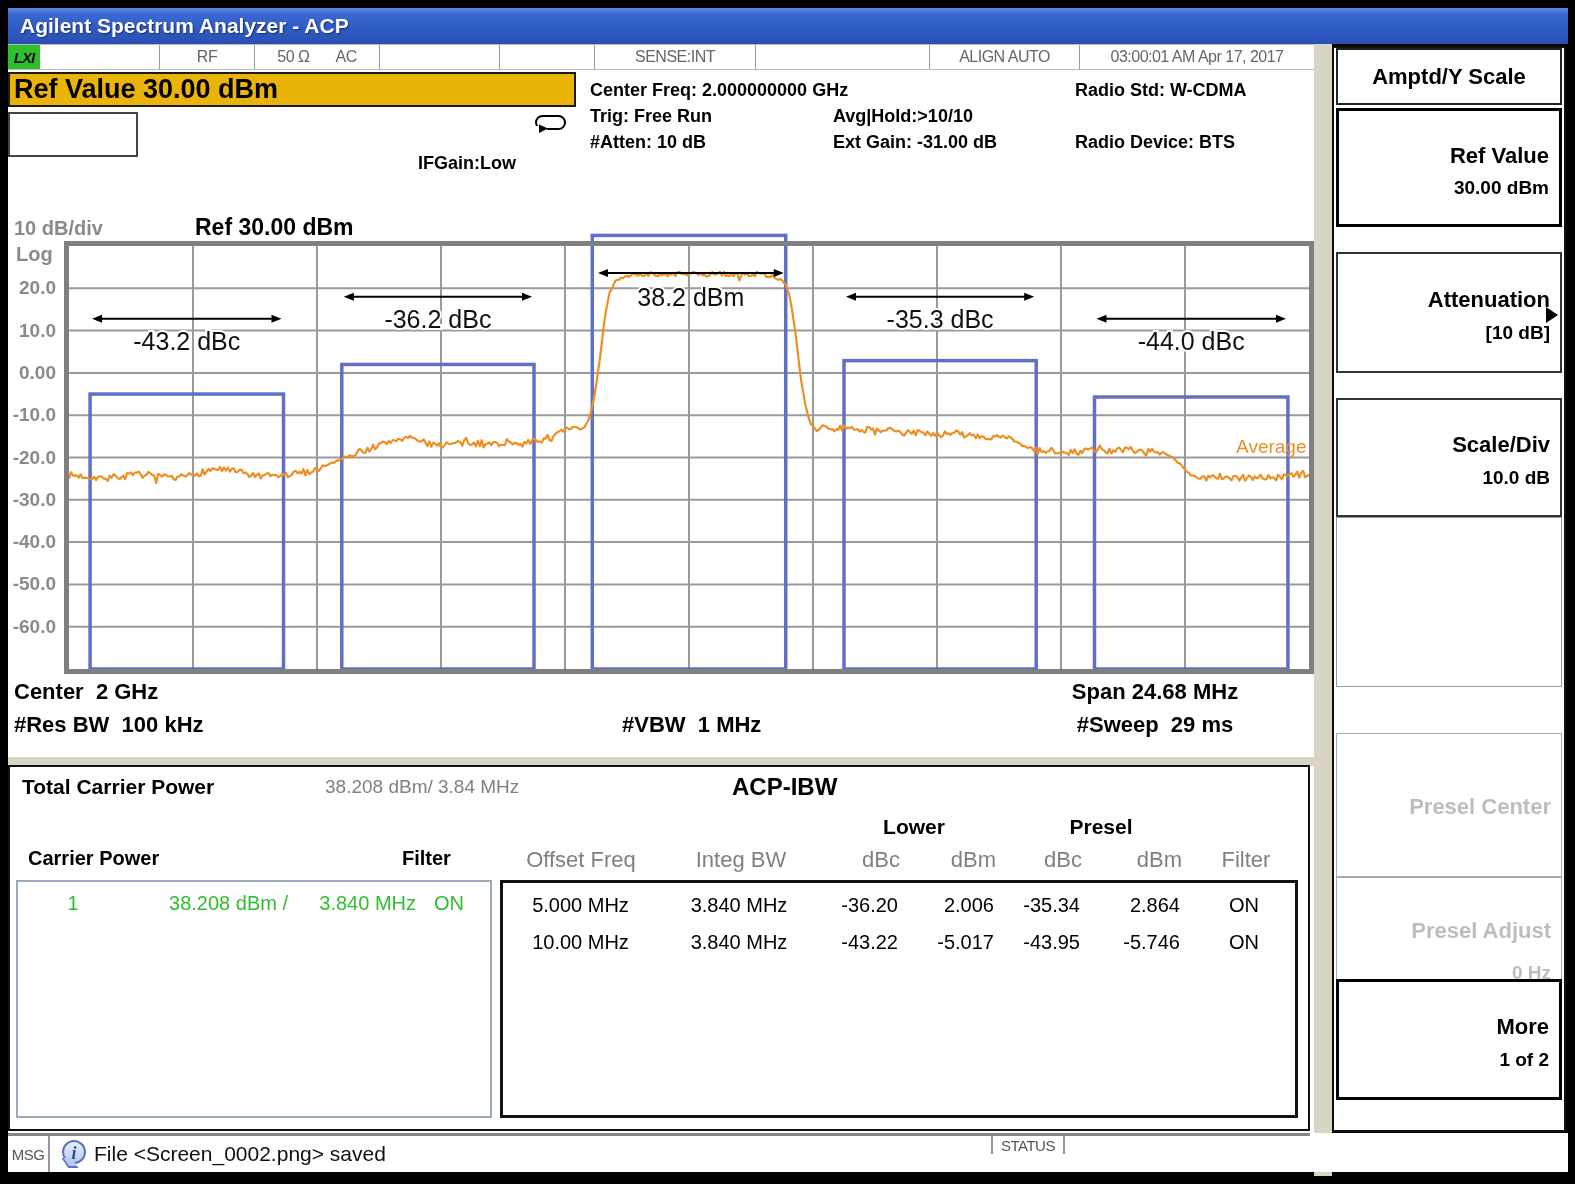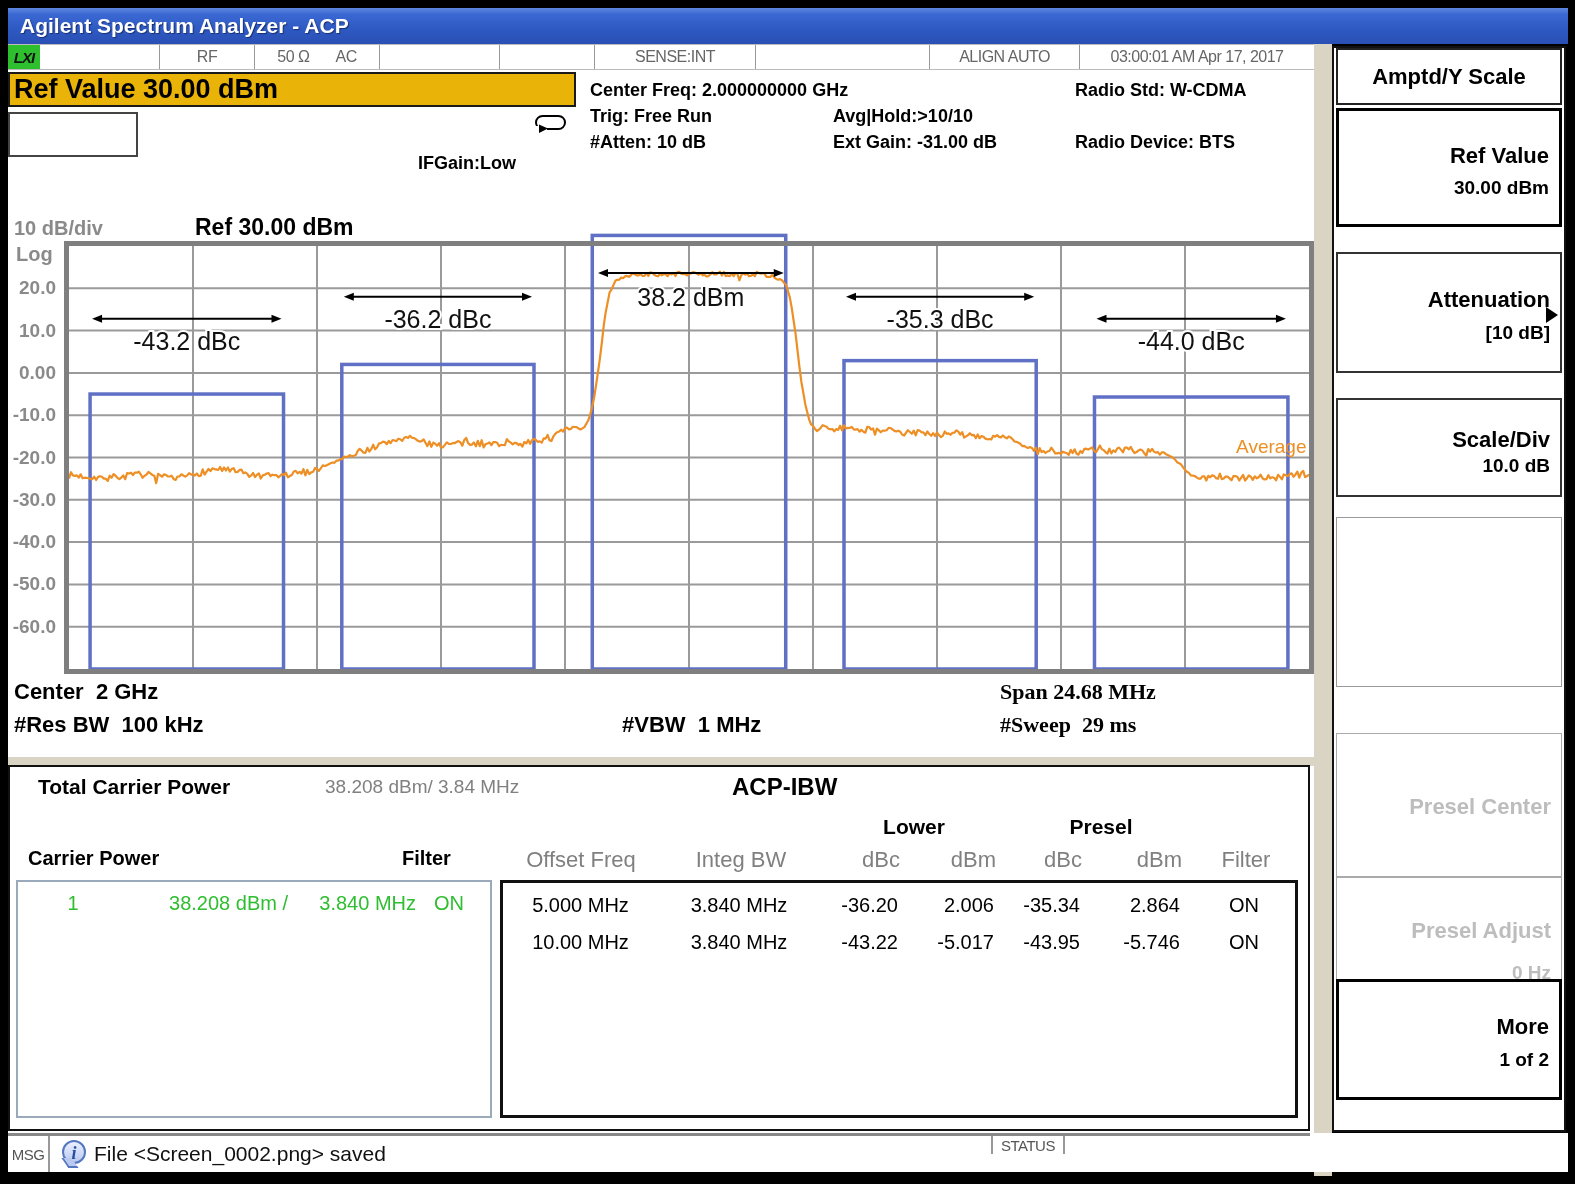--- a/index.html
+++ b/index.html
@@ -31,21 +31,21 @@
   .annunciator-box{left:8px;top:112px;width:130px;height:45px;background:#fff;
     border:2px solid #444;box-sizing:border-box;}
   .ifgain{left:418px;top:133px;font-size:18px;font-weight:bold;color:#000;margin-top:20px;}
   .measinfo{font-size:18px;font-weight:bold;color:#000;line-height:26px;white-space:pre;}
   
   .graylab{color:#8a8a8a;font-weight:bold;font-size:20px;}
   .reflab{color:#000;font-weight:bold;font-size:23px;}
   .ytick{position:absolute;width:54px;text-align:right;color:#8a8a8a;
     font-weight:bold;font-size:19px;height:24px;line-height:24px;}
   .chart-footer{font-size:22px;font-weight:bold;color:#000;white-space:pre;}
-  .right-al{text-align:left;font-family:Liberation Serif, serif;}
+  .right-al{text-align:center;}
   
   .results-panel{left:8px;top:765px;width:1302px;height:366px;background:#fff;
     border:2px solid #111;box-sizing:border-box;}
   .res-title{font-size:21px;font-weight:bold;color:#000;}
   .res-gray{font-size:19px;color:#808080;}
   .acp-headrow{display:grid;grid-template-columns:158px 162px 92px 96px 86px 100px 100px;
     color:#808080;font-size:22px;}
   .acp-headrow span{text-align:center;}
   .acp-headrow .num{text-align:right;padding-right:14px;}
   .acp-box{left:500px;top:880px;width:798px;height:238px;border:3px solid #111;
@@ -217,21 +217,21 @@
     </svg>
 
   <div class="abs chart-footer" style="left:14px;top:679px;">Center  2 GHz</div>
   <div class="abs chart-footer" style="left:14px;top:712px;">#Res BW  100 kHz</div>
   <div class="abs chart-footer" style="left:622px;top:712px;">#VBW  1 MHz</div>
   <div class="abs chart-footer right-al" style="left:1000px;top:679px;width:310px;">Span 24.68 MHz</div>
   <div class="abs chart-footer right-al" style="left:1000px;top:712px;width:310px;">#Sweep  29 ms</div>
 
   <div class="abs beige-band"></div>
   <div class="abs results-panel"></div>
-  <div class="abs res-title" style="left:22px;top:775px;margin-left:16px;">Total Carrier Power</div>
+  <div class="abs res-title" style="left:22px;top:775px;">Total Carrier Power</div>
   <div class="abs res-gray" style="left:325px;top:776px;">38.208 dBm/ 3.84 MHz</div>
   <div class="abs res-title" style="left:732px;top:773px;font-size:24px;">ACP-IBW</div>
 
   <div class="abs res-title" style="left:28px;top:847px;font-size:20px;">Carrier Power</div>
   <div class="abs res-title" style="left:402px;top:847px;font-size:20px;">Filter</div>
   <div class="abs carrier-box">
     <div id="carrier-rows" style="padding-top:4px;">
         <div class="carrier-row">
           <span class="idx">1</span>
           <span class="pw">38.208 dBm /</span>
@@ -282,21 +282,21 @@
       </div>
       <div class="softkey sk-active" style="top: 108px; height: 119px;">
         <div class="lab" style="top: 28%;">Ref Value</div>
         <div class="val" style="top: 58%; text-align: right;">30.00 dBm</div>
       </div>
       <div class="softkey " style="top: 252px; height: 121px;">
         <div class="lab" style="top: 28%;">Attenuation</div>
         <div class="val" style="top: 58%;">[10 dB]</div>
         <span class="submenu-arrow" style="top: 45%;"></span>
       </div>
-      <div class="softkey " style="top: 398px; height: 99px;">
+      <div class="softkey " style="top: 398px; height: 119px;">
         <div class="lab" style="top: 28%;">Scale/Div</div>
         <div class="val" style="top: 58%;">10.0 dB</div>
       </div>
       <div class="softkey sk-blank" style="top: 517px; height: 170px;"></div>
       <div class="softkey sk-disabled" style="top: 687px; height: 144px;">
         <div class="lab" style="top: 42%;">Presel Center</div>
       </div>
       <div class="softkey sk-disabled" style="top: 831px; height: 146px;">
         <div class="lab" style="top: 28%;">Presel Adjust</div>
         <div class="val" style="top: 58%;">0 Hz</div>

